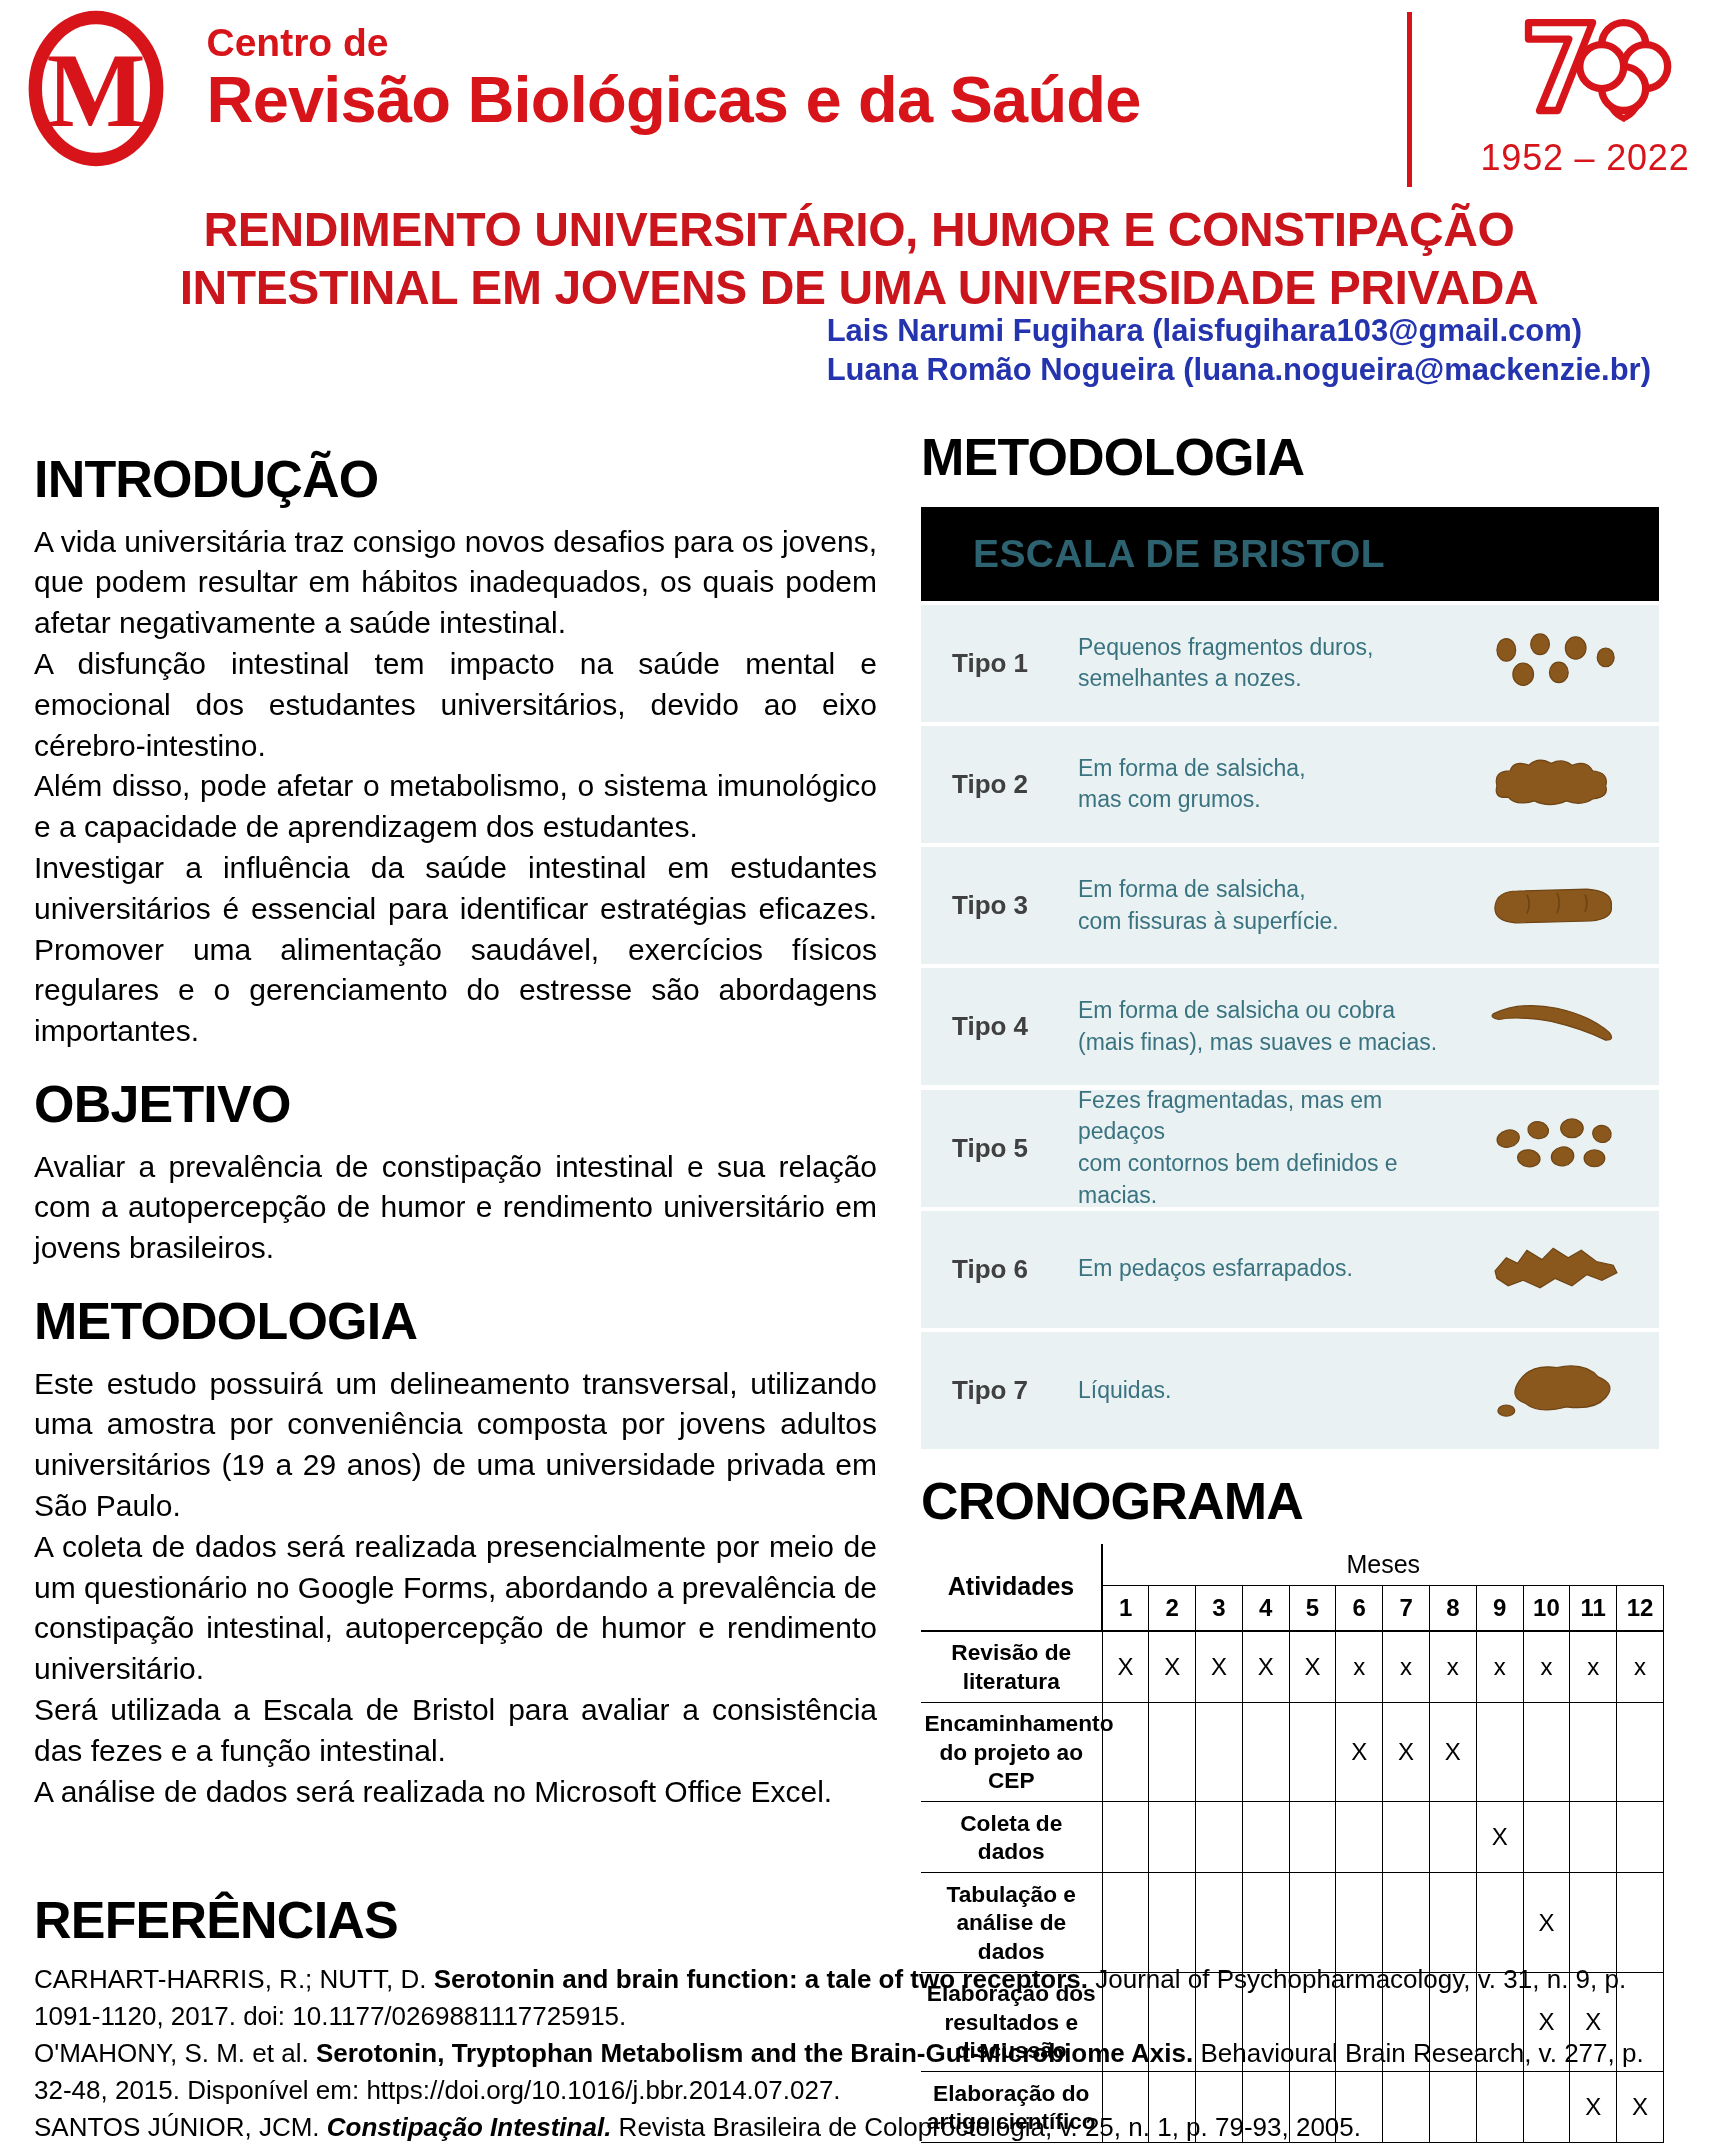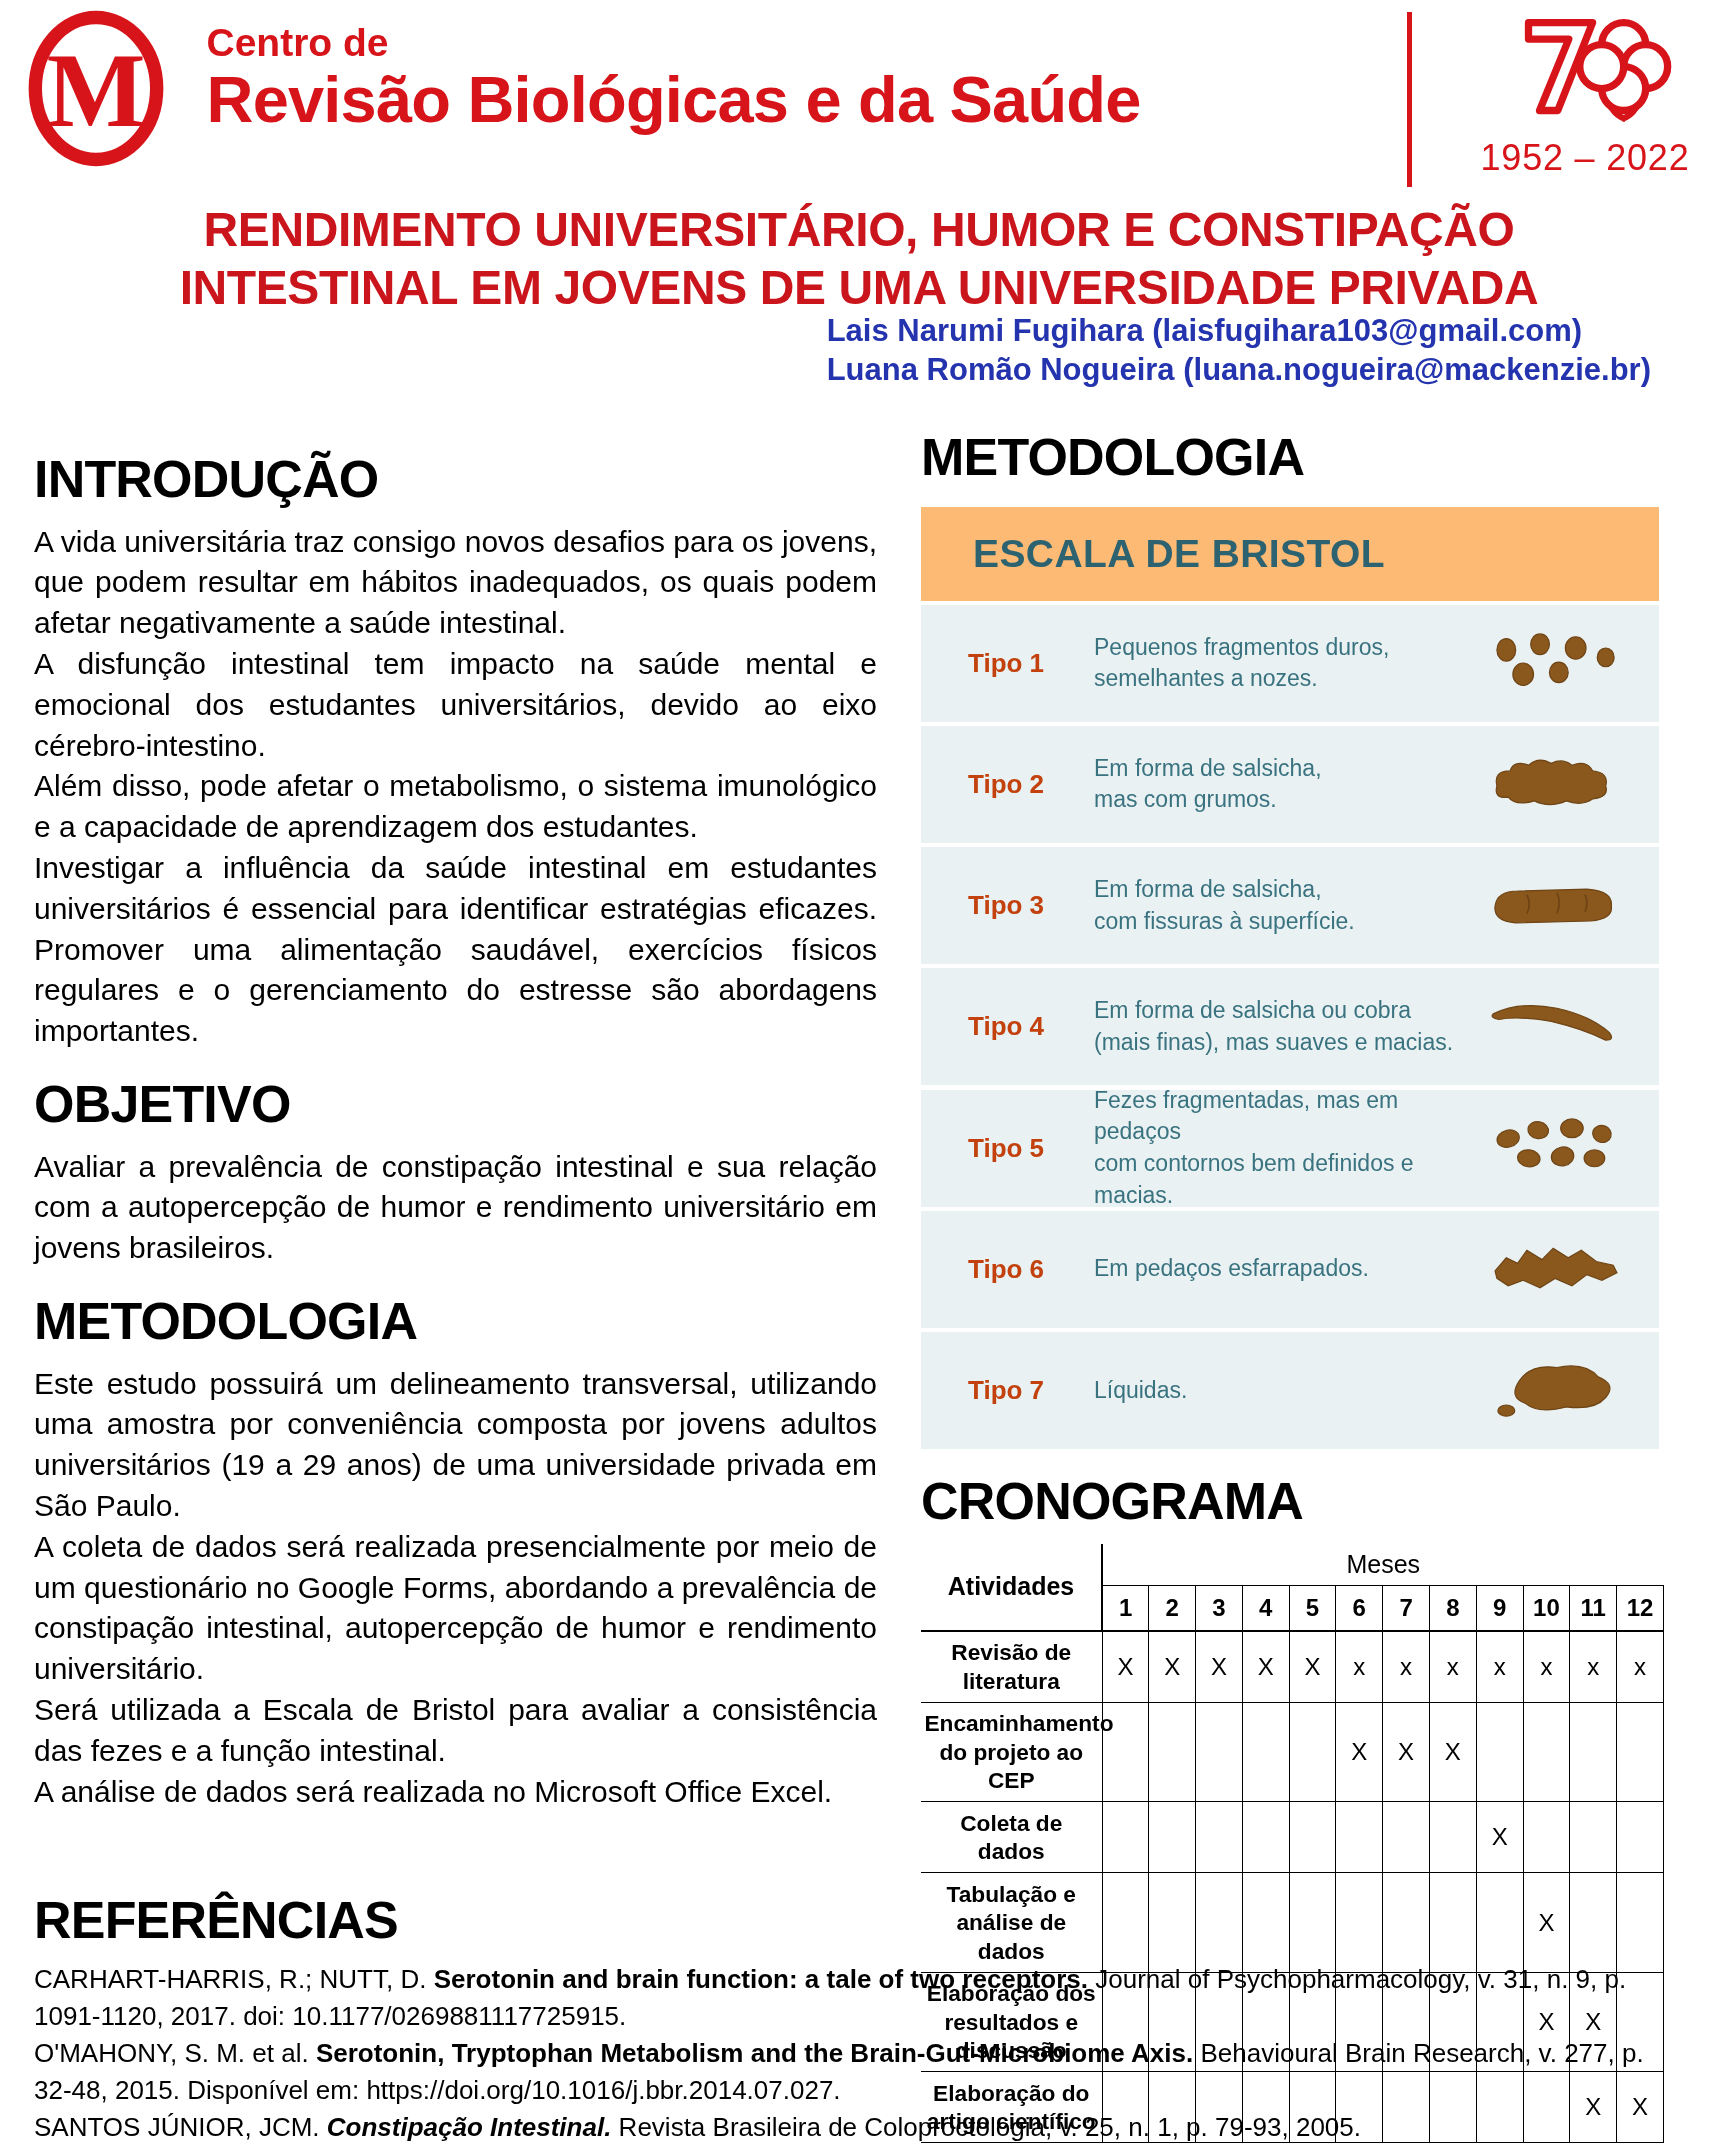--- a/index.html
+++ b/index.html
@@ -24,24 +24,24 @@
   .authors{position:absolute;top:312px;right:67px;color:#2433ae;
     font-weight:bold;font-size:31px;line-height:1.25;}
   
   .col-left{position:absolute;top:452px;left:34px;width:843px;}
   .col-right{position:absolute;top:430px;left:921px;width:765px;}
   h2.sec{font-size:52px;font-weight:bold;margin:25px 0 15px 0;letter-spacing:-0.8px;line-height:1.05;}
   h2.sec.first{margin-top:0;}
   .body-text p{margin:0;font-size:30px;line-height:1.36;text-align:justify;}
   
   .bristol{width:738px;margin-top:22px;}
-  .b-head{background:#fdba74;height:94px;display:flex;align-items:center;}
+  .b-head{background:#000000;height:94px;display:flex;align-items:center;}
   .b-head span{font-size:39px;font-weight:bold;color:#2d6271;padding-left:52px;letter-spacing:0.4px;}
   .b-row{background:#e9f1f2;height:117px;margin-top:4.2px;display:flex;align-items:center;}
-  .b-tipo{flex:0 0 126px;padding-left:47px;font-size:26px;font-weight:bold;color:#c2410c;}
+  .b-tipo{flex:0 0 126px;padding-left:31px;font-size:26px;font-weight:bold;color:#404040;}
   .b-desc{flex:1;font-size:23px;line-height:1.38;color:#3a7380;white-space:pre-line;padding-right:5px;}
   .b-icon{flex:0 0 186px;display:flex;justify-content:center;align-items:center;padding-right:10px;}
   .b-icon svg{width:144px;height:60px;}
   .stool{fill:#8a571c;stroke:#6f4516;stroke-width:1.3px;}
   
   .cron-wrap{margin-top:11.7px;}
   table.cron{border-collapse:collapse;width:743px;table-layout:fixed;}
   table.cron th,table.cron td{border:1.7px solid #000;text-align:center;vertical-align:middle;}
   .c-ativ{border:none !important;border-right:2.5px solid #000 !important;border-bottom:2.5px solid #000 !important;
     font-size:25px;font-weight:bold;width:178px;}

